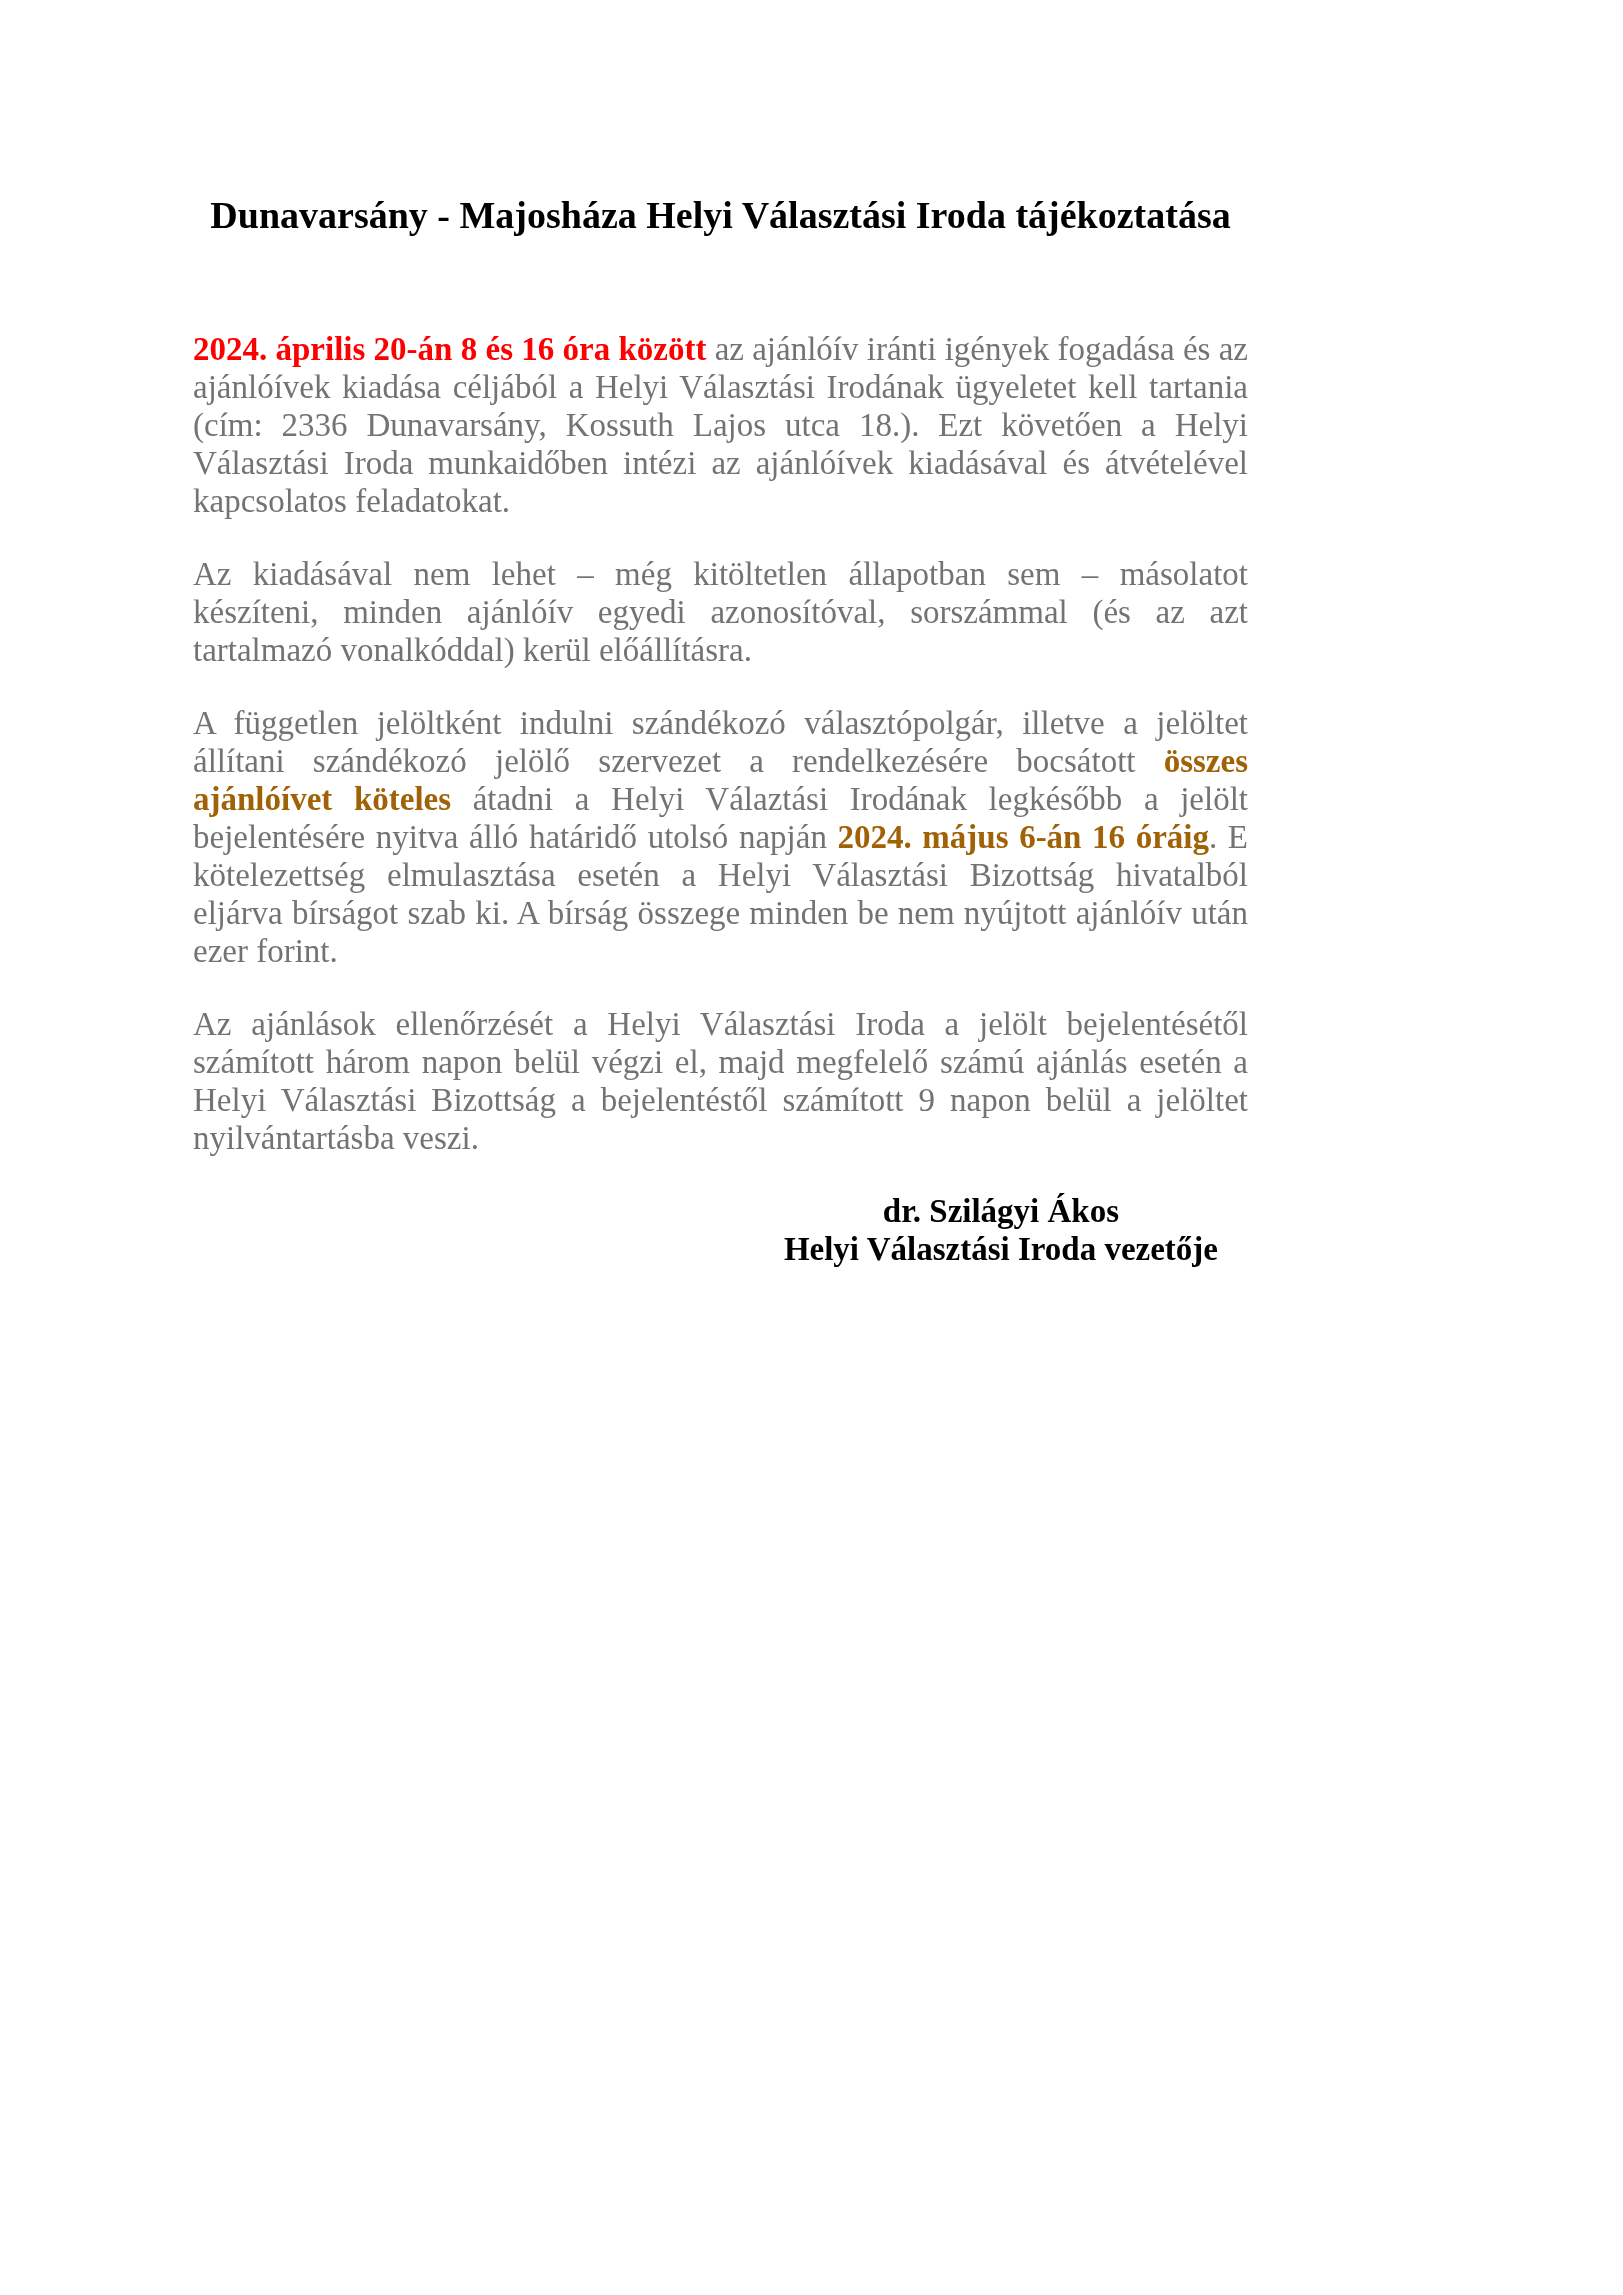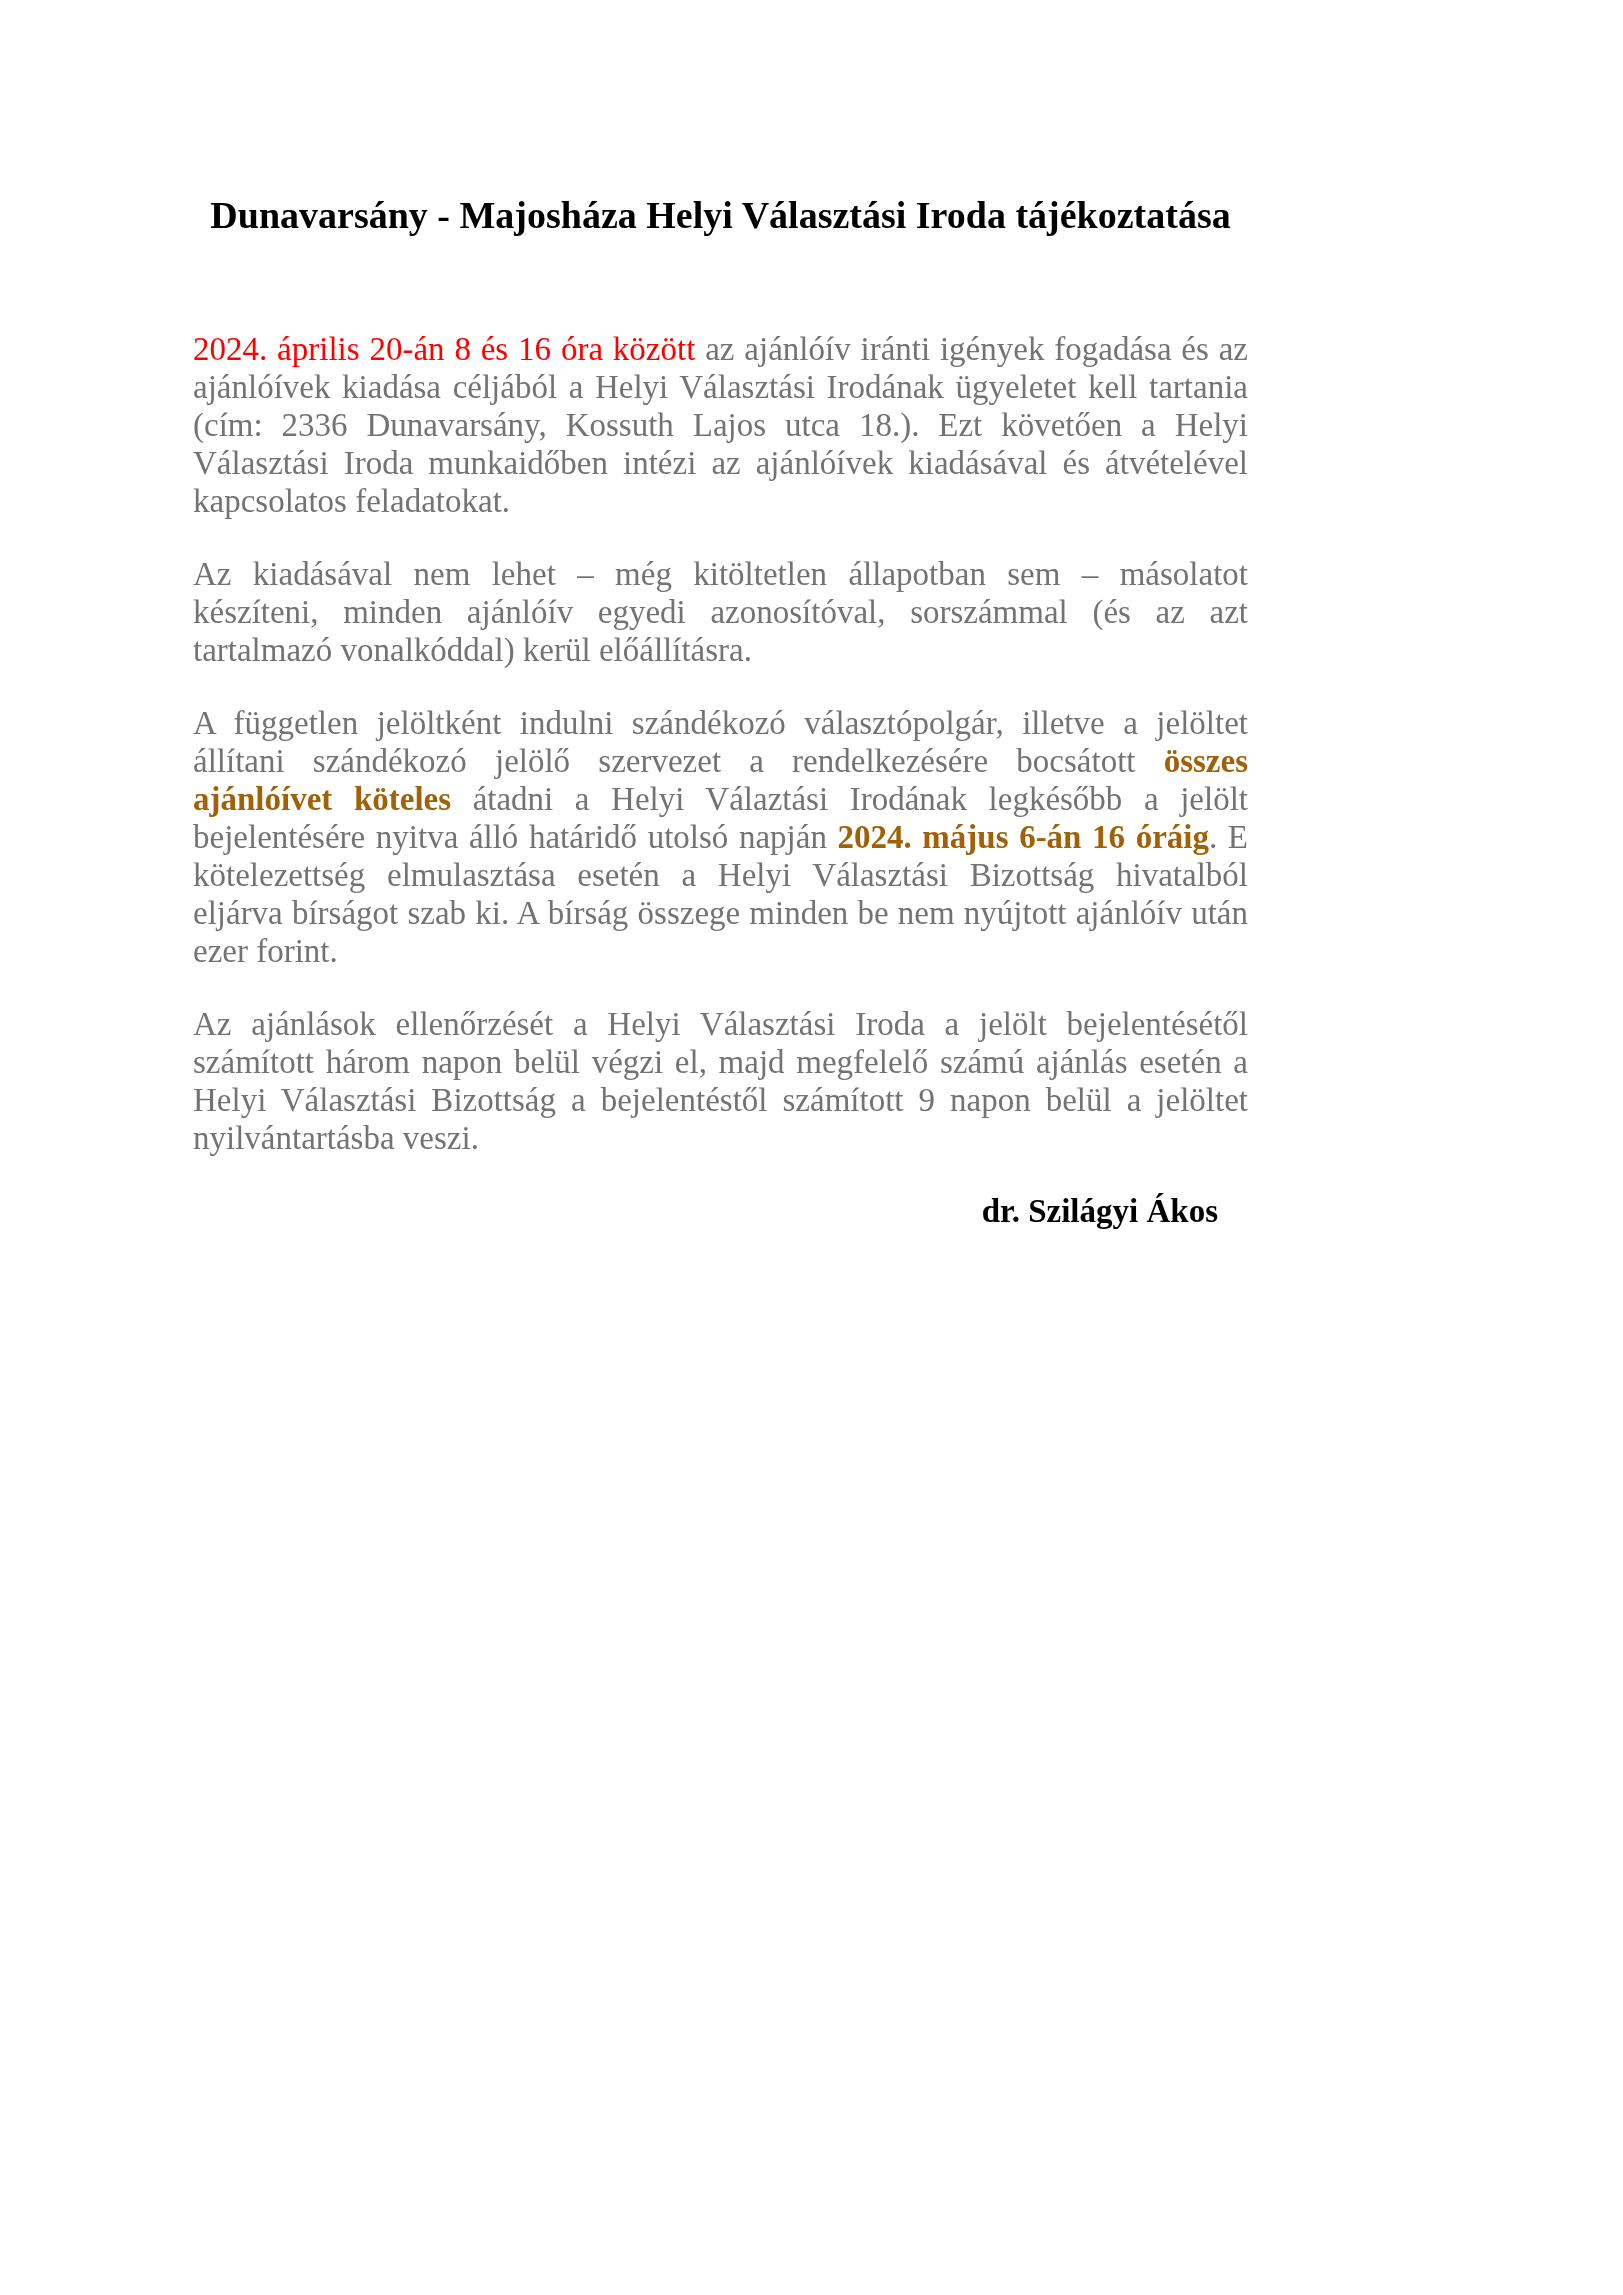--- a/index.html
+++ b/index.html
@@ -38,21 +38,21 @@
   }
   .run-normal {
     font-weight: normal;
     color: #737373;
   }
   .run-bold {
     font-weight: bold;
     color: #a16207;
   }
   .run-bold-red {
-    font-weight: normal;
+    font-weight: bold;
     
   }
   .signature {
     width: fit-content;
     margin-left: auto;
     margin-right: 30px;
     text-align: center;
     font-size: 33px;
     line-height: 38px;
     font-weight: bold;
@@ -68,17 +68,18 @@
 
     <div id="paragraphs">
         <p class="paragraph"><span class="run-bold-red" style="color: rgb(255, 0, 0);">2024. április 20-án 8 és 16 óra között</span><span class="run-normal"> az ajánlóív iránti igények fogadása és az ajánlóívek kiadása céljából a Helyi Választási Irodának ügyeletet kell tartania (cím: 2336 Dunavarsány, Kossuth Lajos utca 18.). Ezt követően a Helyi Választási Iroda munkaidőben intézi az ajánlóívek kiadásával és átvételével kapcsolatos feladatokat.</span></p>
         <p class="paragraph"><span class="run-normal">Az kiadásával nem lehet – még kitöltetlen állapotban sem – másolatot készíteni, minden ajánlóív egyedi azonosítóval, sorszámmal (és az azt tartalmazó vonalkóddal) kerül előállításra.</span></p>
         <p class="paragraph"><span class="run-normal">A független jelöltként indulni szándékozó választópolgár, illetve a jelöltet állítani szándékozó jelölő szervezet a rendelkezésére bocsátott </span><span class="run-bold">összes ajánlóívet köteles</span><span class="run-normal"> átadni a Helyi Válaztási Irodának legkésőbb a jelölt bejelentésére nyitva álló határidő utolsó napján </span><span class="run-bold">2024. május 6-án 16 óráig</span><span class="run-normal">. E kötelezettség elmulasztása esetén a Helyi Választási Bizottság hivatalból eljárva bírságot szab ki. A bírság összege minden be nem nyújtott ajánlóív után ezer forint.</span></p>
         <p class="paragraph"><span class="run-normal">Az ajánlások ellenőrzését a Helyi Választási Iroda a jelölt bejelentésétől számított három napon belül végzi el, majd megfelelő számú ajánlás esetén a Helyi Választási Bizottság a bejelentéstől számított 9 napon belül a jelöltet nyilvántartásba veszi.</span></p>
       </div>
 
     <div class="signature">
       <div>dr. Szilágyi Ákos</div>
+      <div>Helyi Választási Iroda vezetője</div>
     </div>
 
   </div>
 </div>
 
 
 </body></html>

